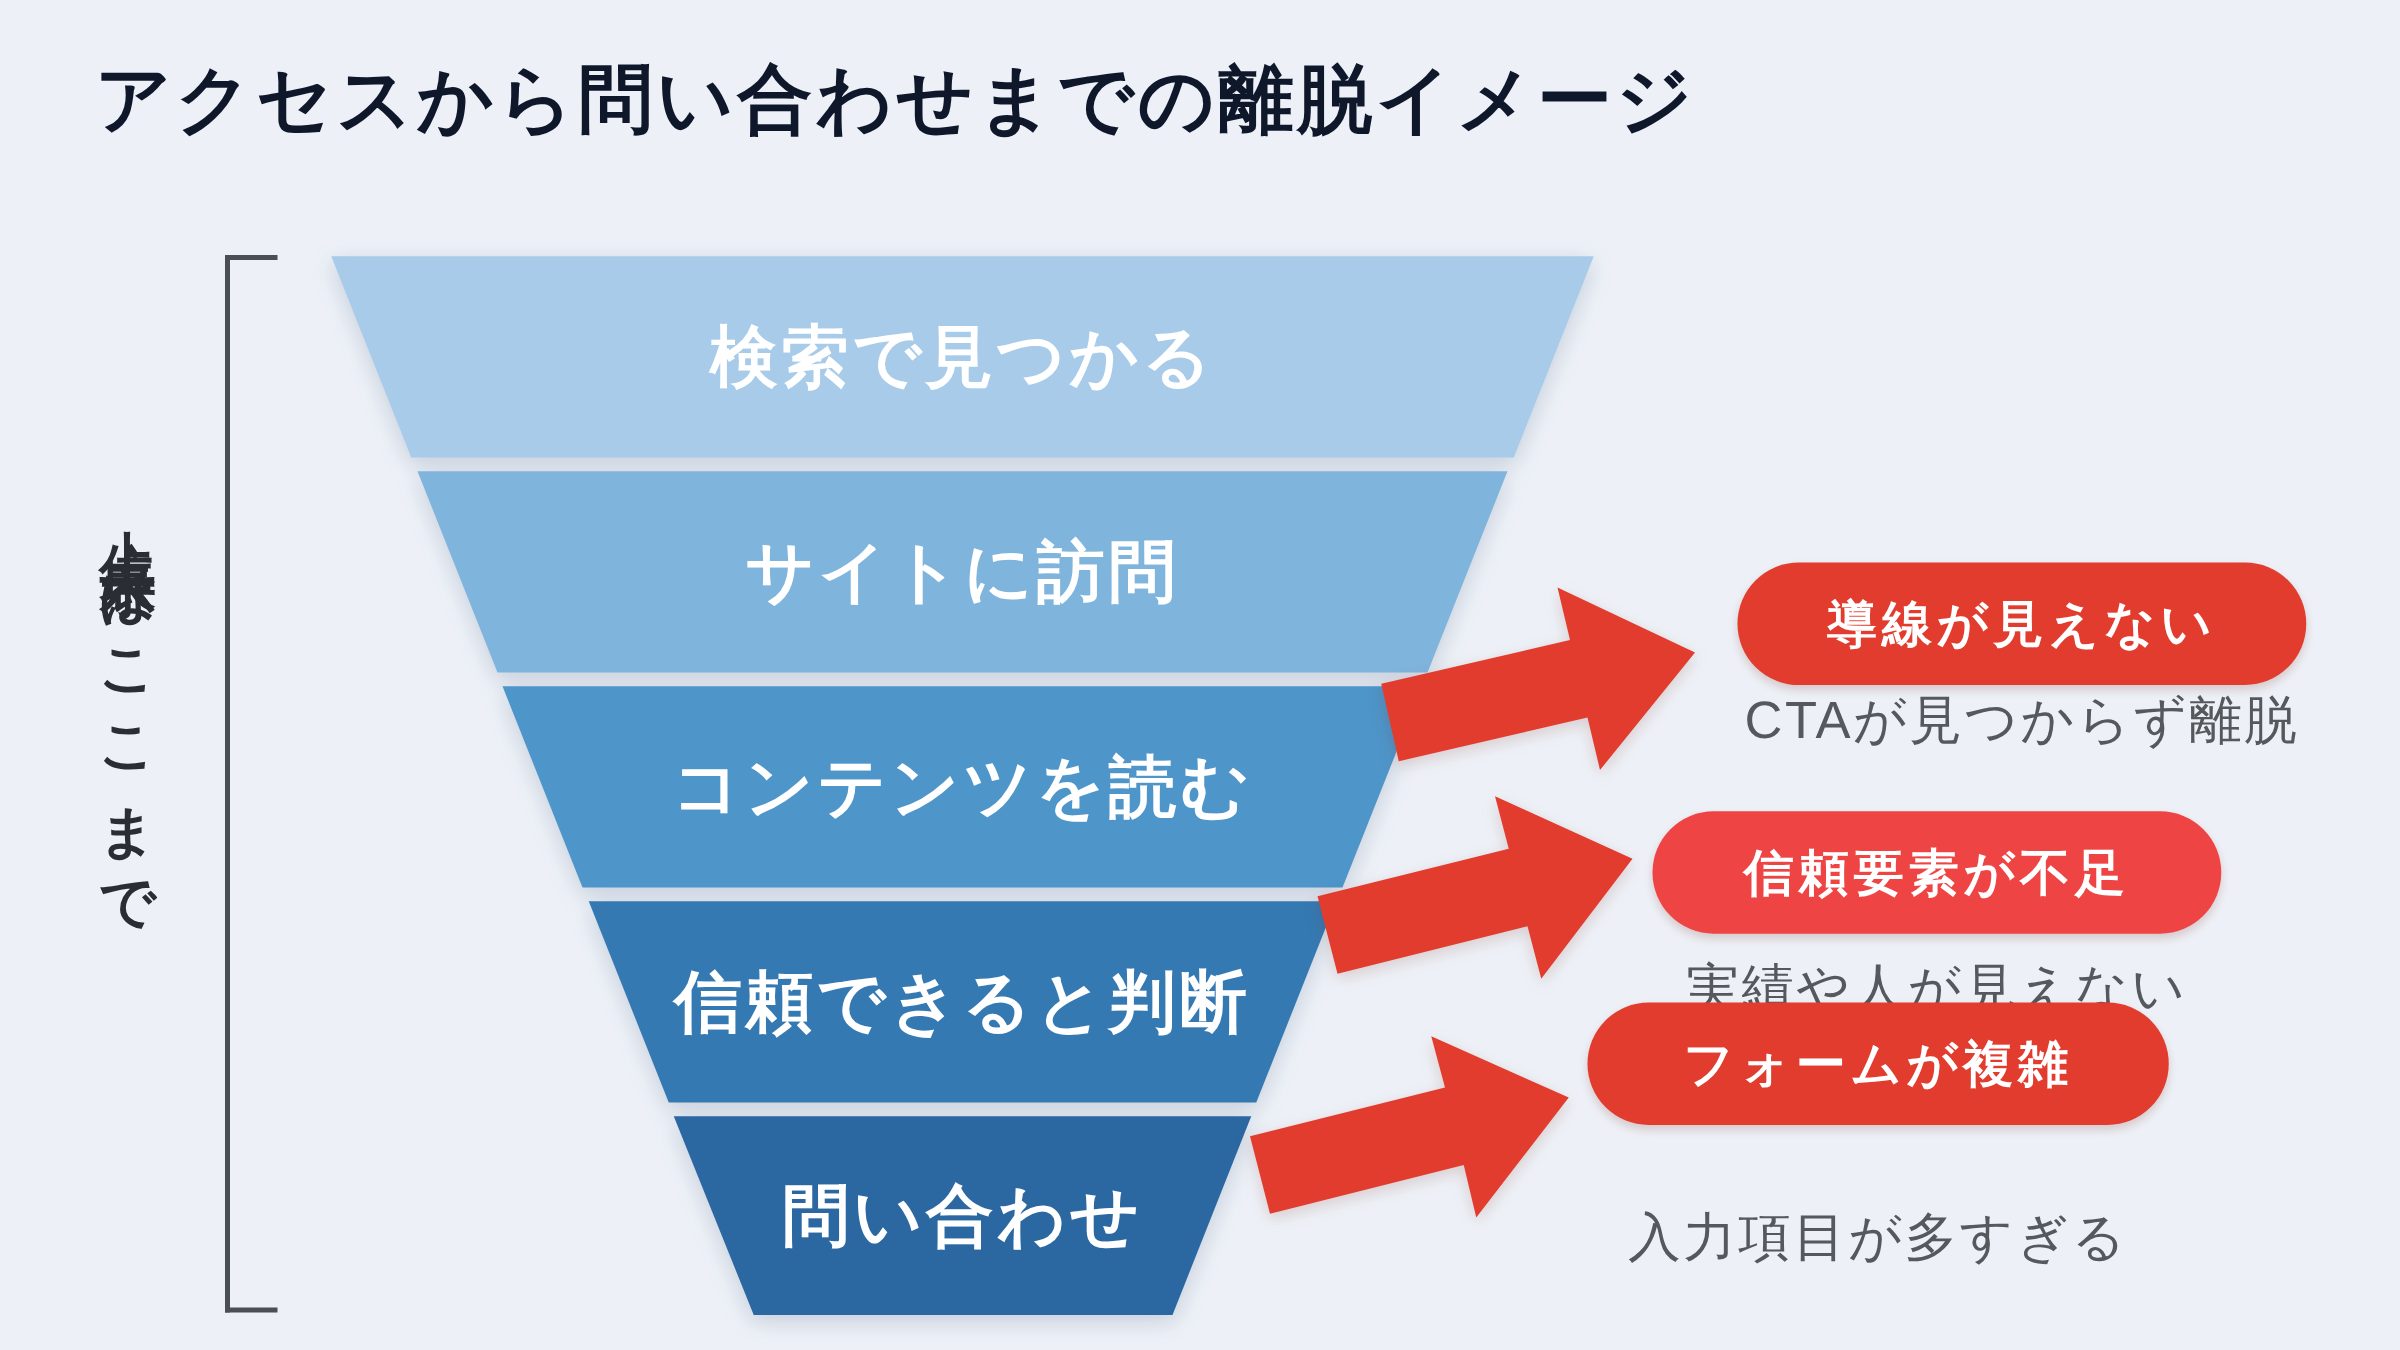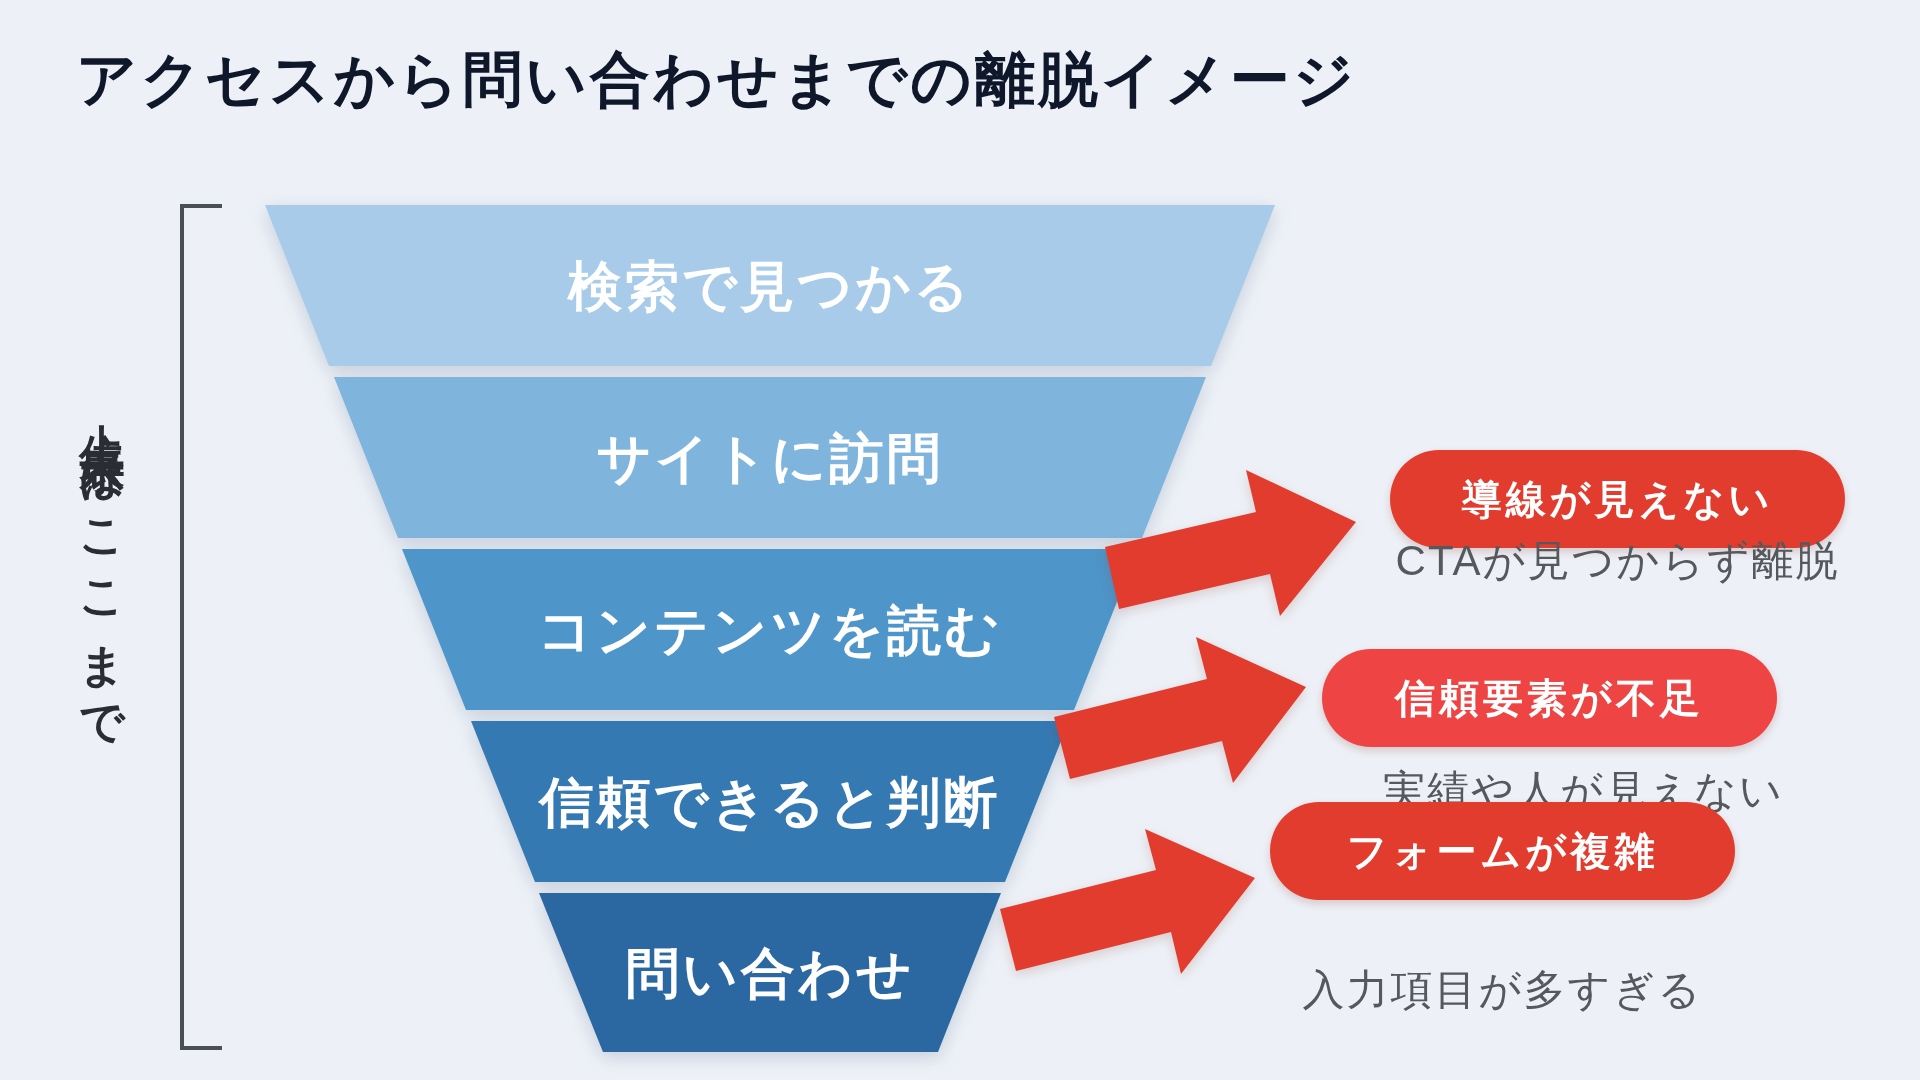--- a/index.html
+++ b/index.html
@@ -45,23 +45,23 @@
     color:#fff;font-size:40px;font-weight:800;letter-spacing:4px;
     white-space:nowrap;
     box-shadow:0 4px 8px rgba(120,40,30,0.20);
   }
   .badge-desc{
     display:flex;align-items:center;justify-content:center;
     color:#55585C;font-size:42px;font-weight:400;letter-spacing:2px;
     white-space:nowrap;
   }
   #badge-1{left:1390px;top:450px;width:455px;}
-  #desc-1 {left:1390px;top:533px;width:455px;}
+  #desc-1 {left:1390px;top:548px;width:455px;}
   #badge-2{left:1322px;top:649px;width:455px;}
-  #desc-2 {left:1356px;top:763px;width:455px;}
+  #desc-2 {left:1322px;top:763px;width:455px;}
   #badge-3{left:1270px;top:802px;width:465px;}
   #desc-3 {left:1270px;top:962px;width:465px;text-align:center;}
 </style>
 </head>
 <body>
 
 <div class="abs" id="title">アクセスから問い合わせまでの離脱イメージ</div>
 
 <div class="abs" id="bracket"></div>
 

